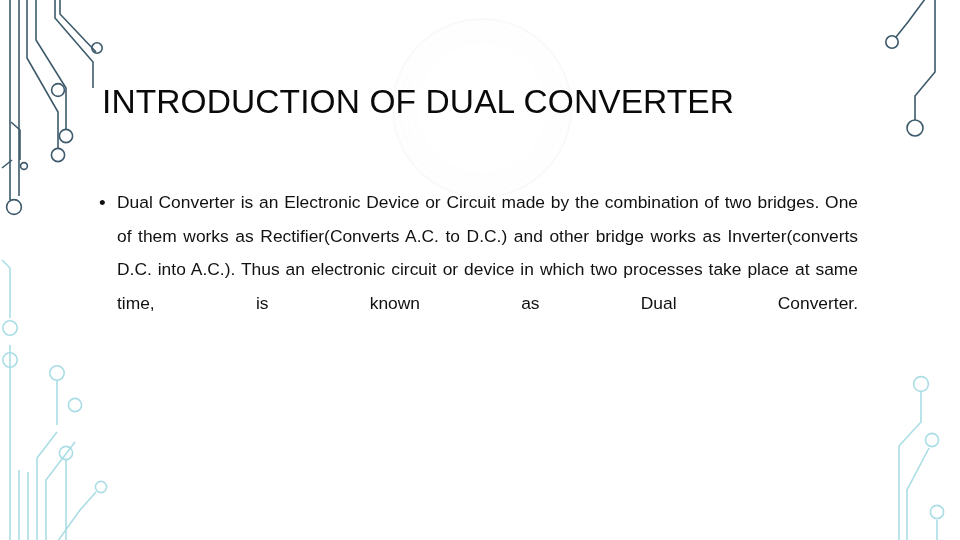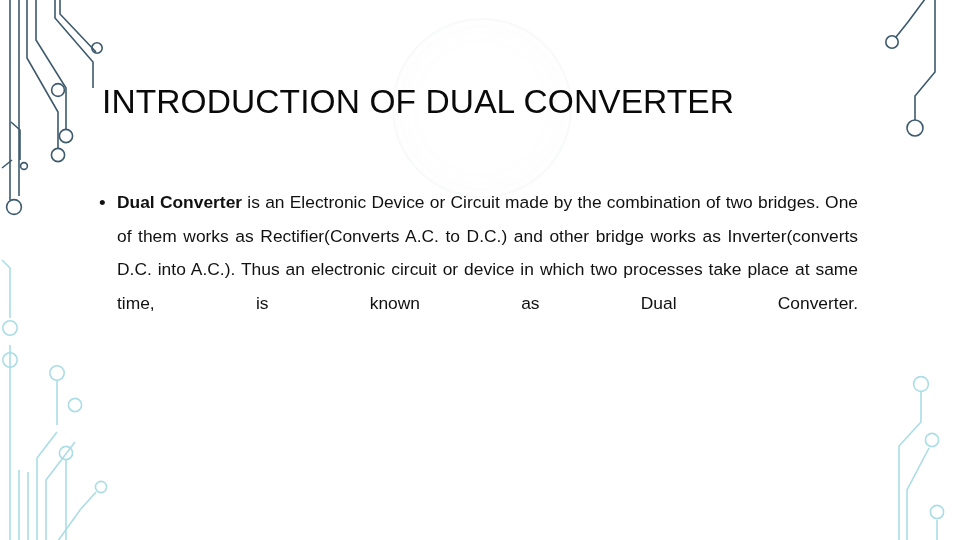--- a/index.html
+++ b/index.html
@@ -74,21 +74,21 @@
   }
   .bullet-text {
     font-size: 17.4px;
     line-height: 33.6px;
     color: #111111;
     text-align: justify;
     text-justify: inter-word;
     word-spacing: 0.2px;
   }
   .bullet-text .lead {
-    font-weight: bold;
+    font-weight: normal;
   }
   
   .bullet-text::after {
     content: "";
     display: inline-block;
     width: 100%;
   }
 </style>
 </head>
 <body>

